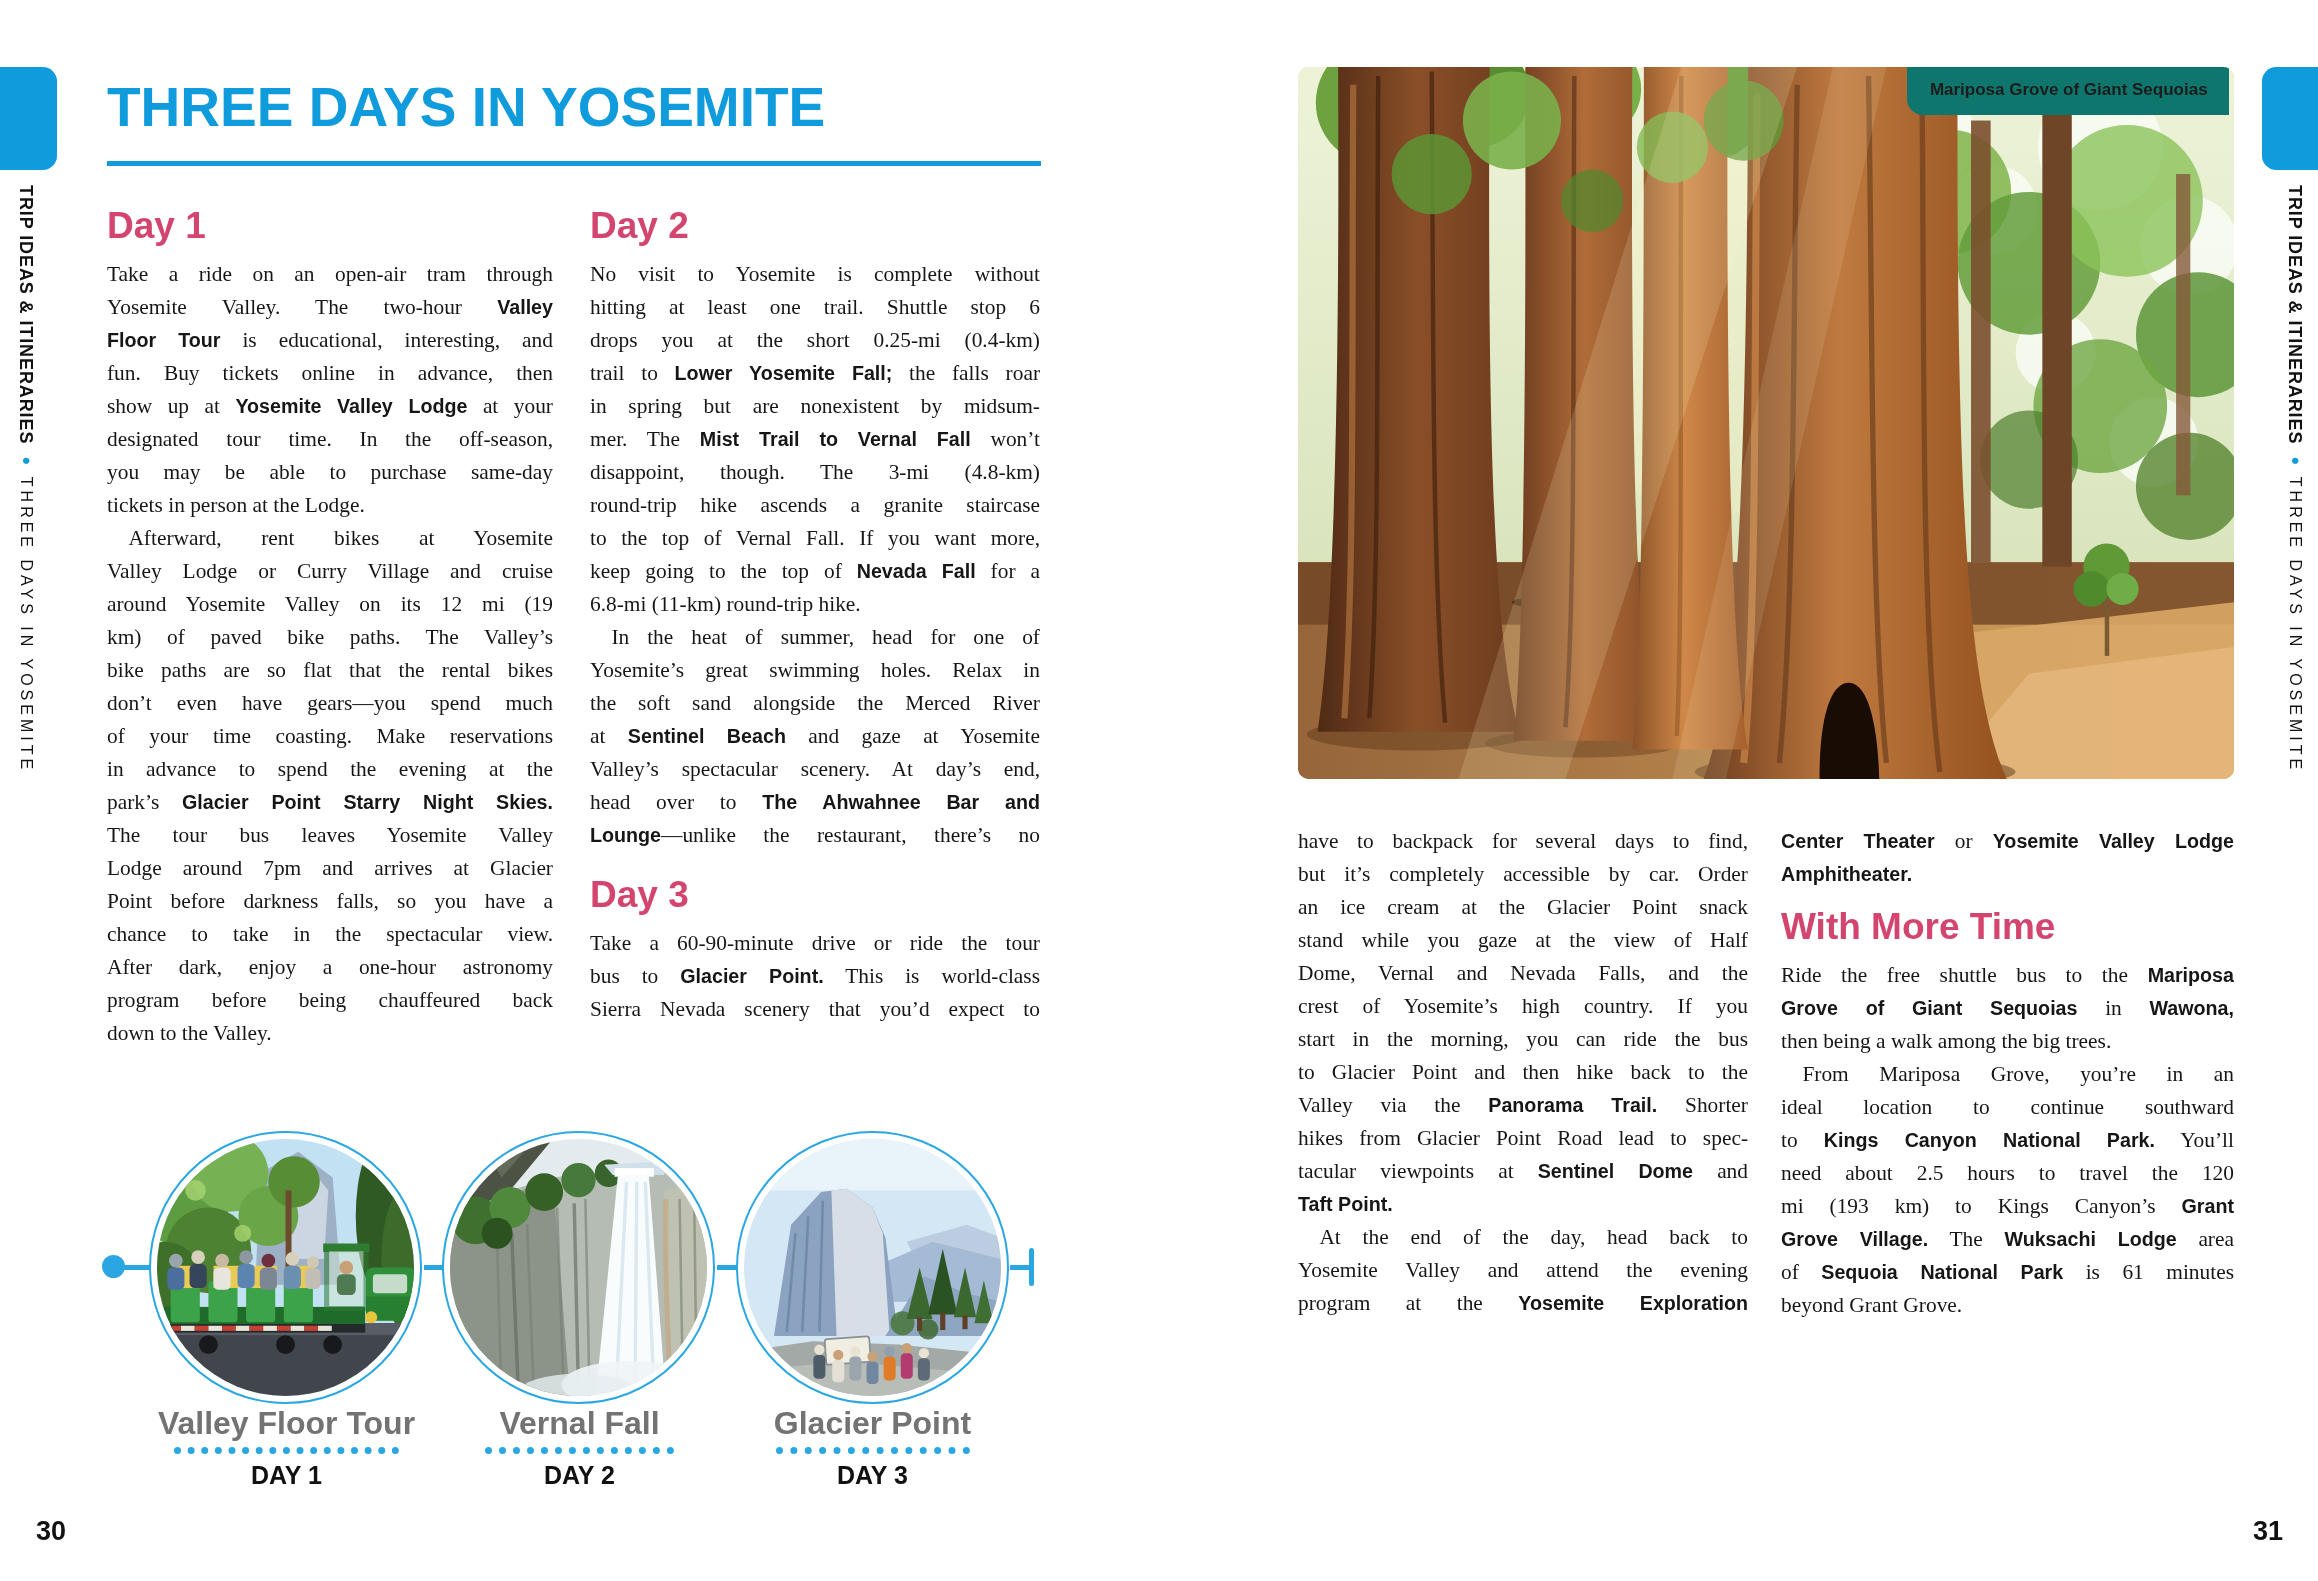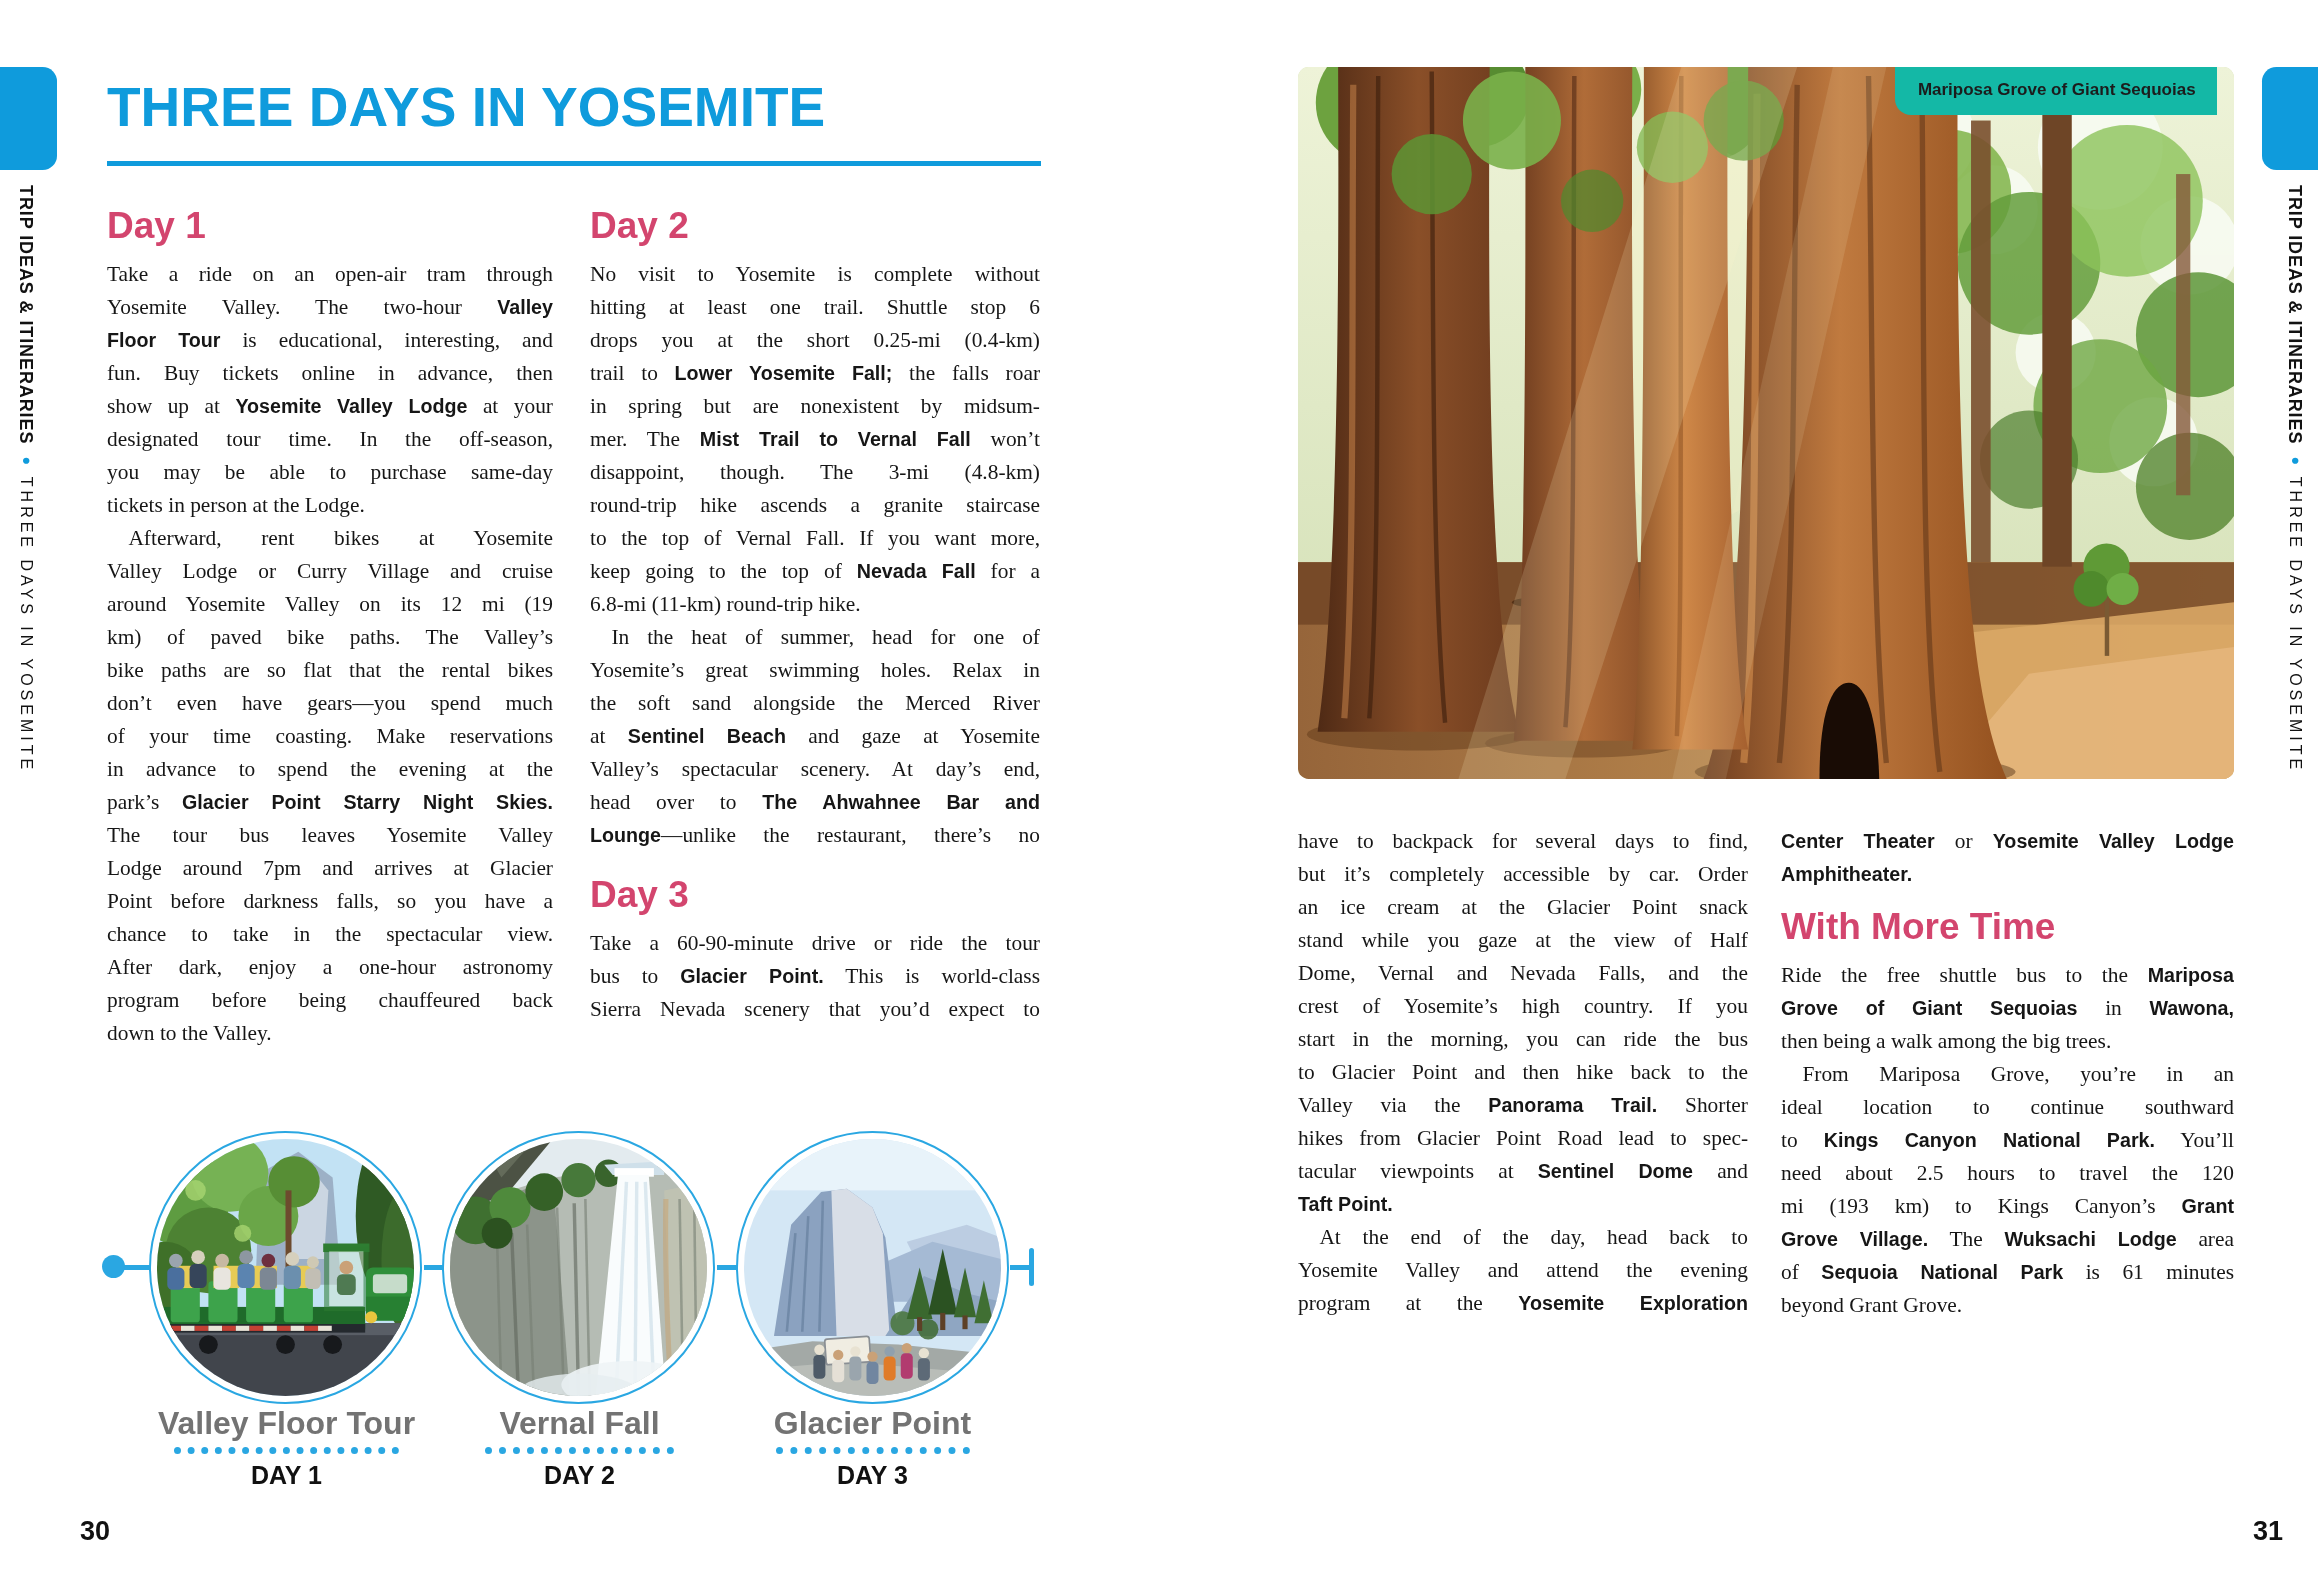--- a/index.html
+++ b/index.html
@@ -36,21 +36,21 @@
   .rcol2{left:1781px;width:453px;}
   .line{height:33px;line-height:33px;font-size:21.4px;overflow:hidden;
         text-align:justify;text-align-last:justify;}
   .line.last{text-align-last:left;}
   .b{font-family:"Liberation Sans",sans-serif;font-weight:700;font-size:0.92em;}
 
   
   .photo{position:absolute;left:1298px;top:67px;width:936px;height:712px;border-radius:10.7px;
          overflow:hidden;background:#d8e2bc;}
   .photo svg{display:block;width:100%;height:100%;}
-  .caption{position:absolute;right:17px;top:0;background:#14b8a6;border-radius:0 0 0 16px;
+  .caption{position:absolute;right:5px;top:0;background:#0f766e;border-radius:0 0 0 16px;
            padding:13.4px 21.4px 14.3px 23px;font-family:"Liberation Sans",sans-serif;
            font-weight:700;font-size:17px;color:#1c1c1c;}
 
   
   .tl-seg{position:absolute;top:1265px;height:4.5px;background:#2aa7e2;}
   .tl-dot{position:absolute;left:102px;top:1255px;width:23px;height:23px;border-radius:50%;background:#2aa7e2;}
   .tl-end{position:absolute;left:1029px;top:1248px;width:5.4px;height:38px;border-radius:2.7px;background:#2aa7e2;}
   .ring{position:absolute;top:1131px;width:269px;height:269px;border:2.7px solid #2aa7e2;border-radius:50%;
         display:flex;align-items:center;justify-content:center;background:#ffffff;}
   .pcircle{width:257px;height:257px;border-radius:50%;overflow:hidden;}
@@ -58,21 +58,21 @@
   .stopblock{position:absolute;top:1407px;width:303px;text-align:center;}
   .stop-label{font-family:Liberation Sans, sans-serif;font-weight:700;font-size:32px;
               line-height:32px;color:#737373;}
   .stop-dots{height:0;border-bottom:7.1px dotted #2aa7e2;margin:8px auto 6.2px auto;}
   .sd1{width:225px;} .sd2{width:189px;} .sd3{width:194px;}
   .stop-day{font-family:"Liberation Sans",sans-serif;font-weight:700;font-size:25px;
             line-height:30px;color:#111111;}
 
   .pagenum{position:absolute;top:1516px;font-family:"Liberation Sans",sans-serif;
            font-weight:700;font-size:27px;color:#111111;}
-  .pn30{left:36px;margin-left:44px;} .pn31{right:36px;}
+  .pn30{left:36px;} .pn31{right:36px;}
 </style>
 </head>
 <body>
 
 <div class="spread">
 
   <div class="tab left"></div>
   <div class="sidebar left">
     <span class="sb-bold">TRIP IDEAS &amp; ITINERARIES</span><span class="sb-dot">•</span><span class="sb-light">THREE DAYS IN YOSEMITE</span>
   </div>

